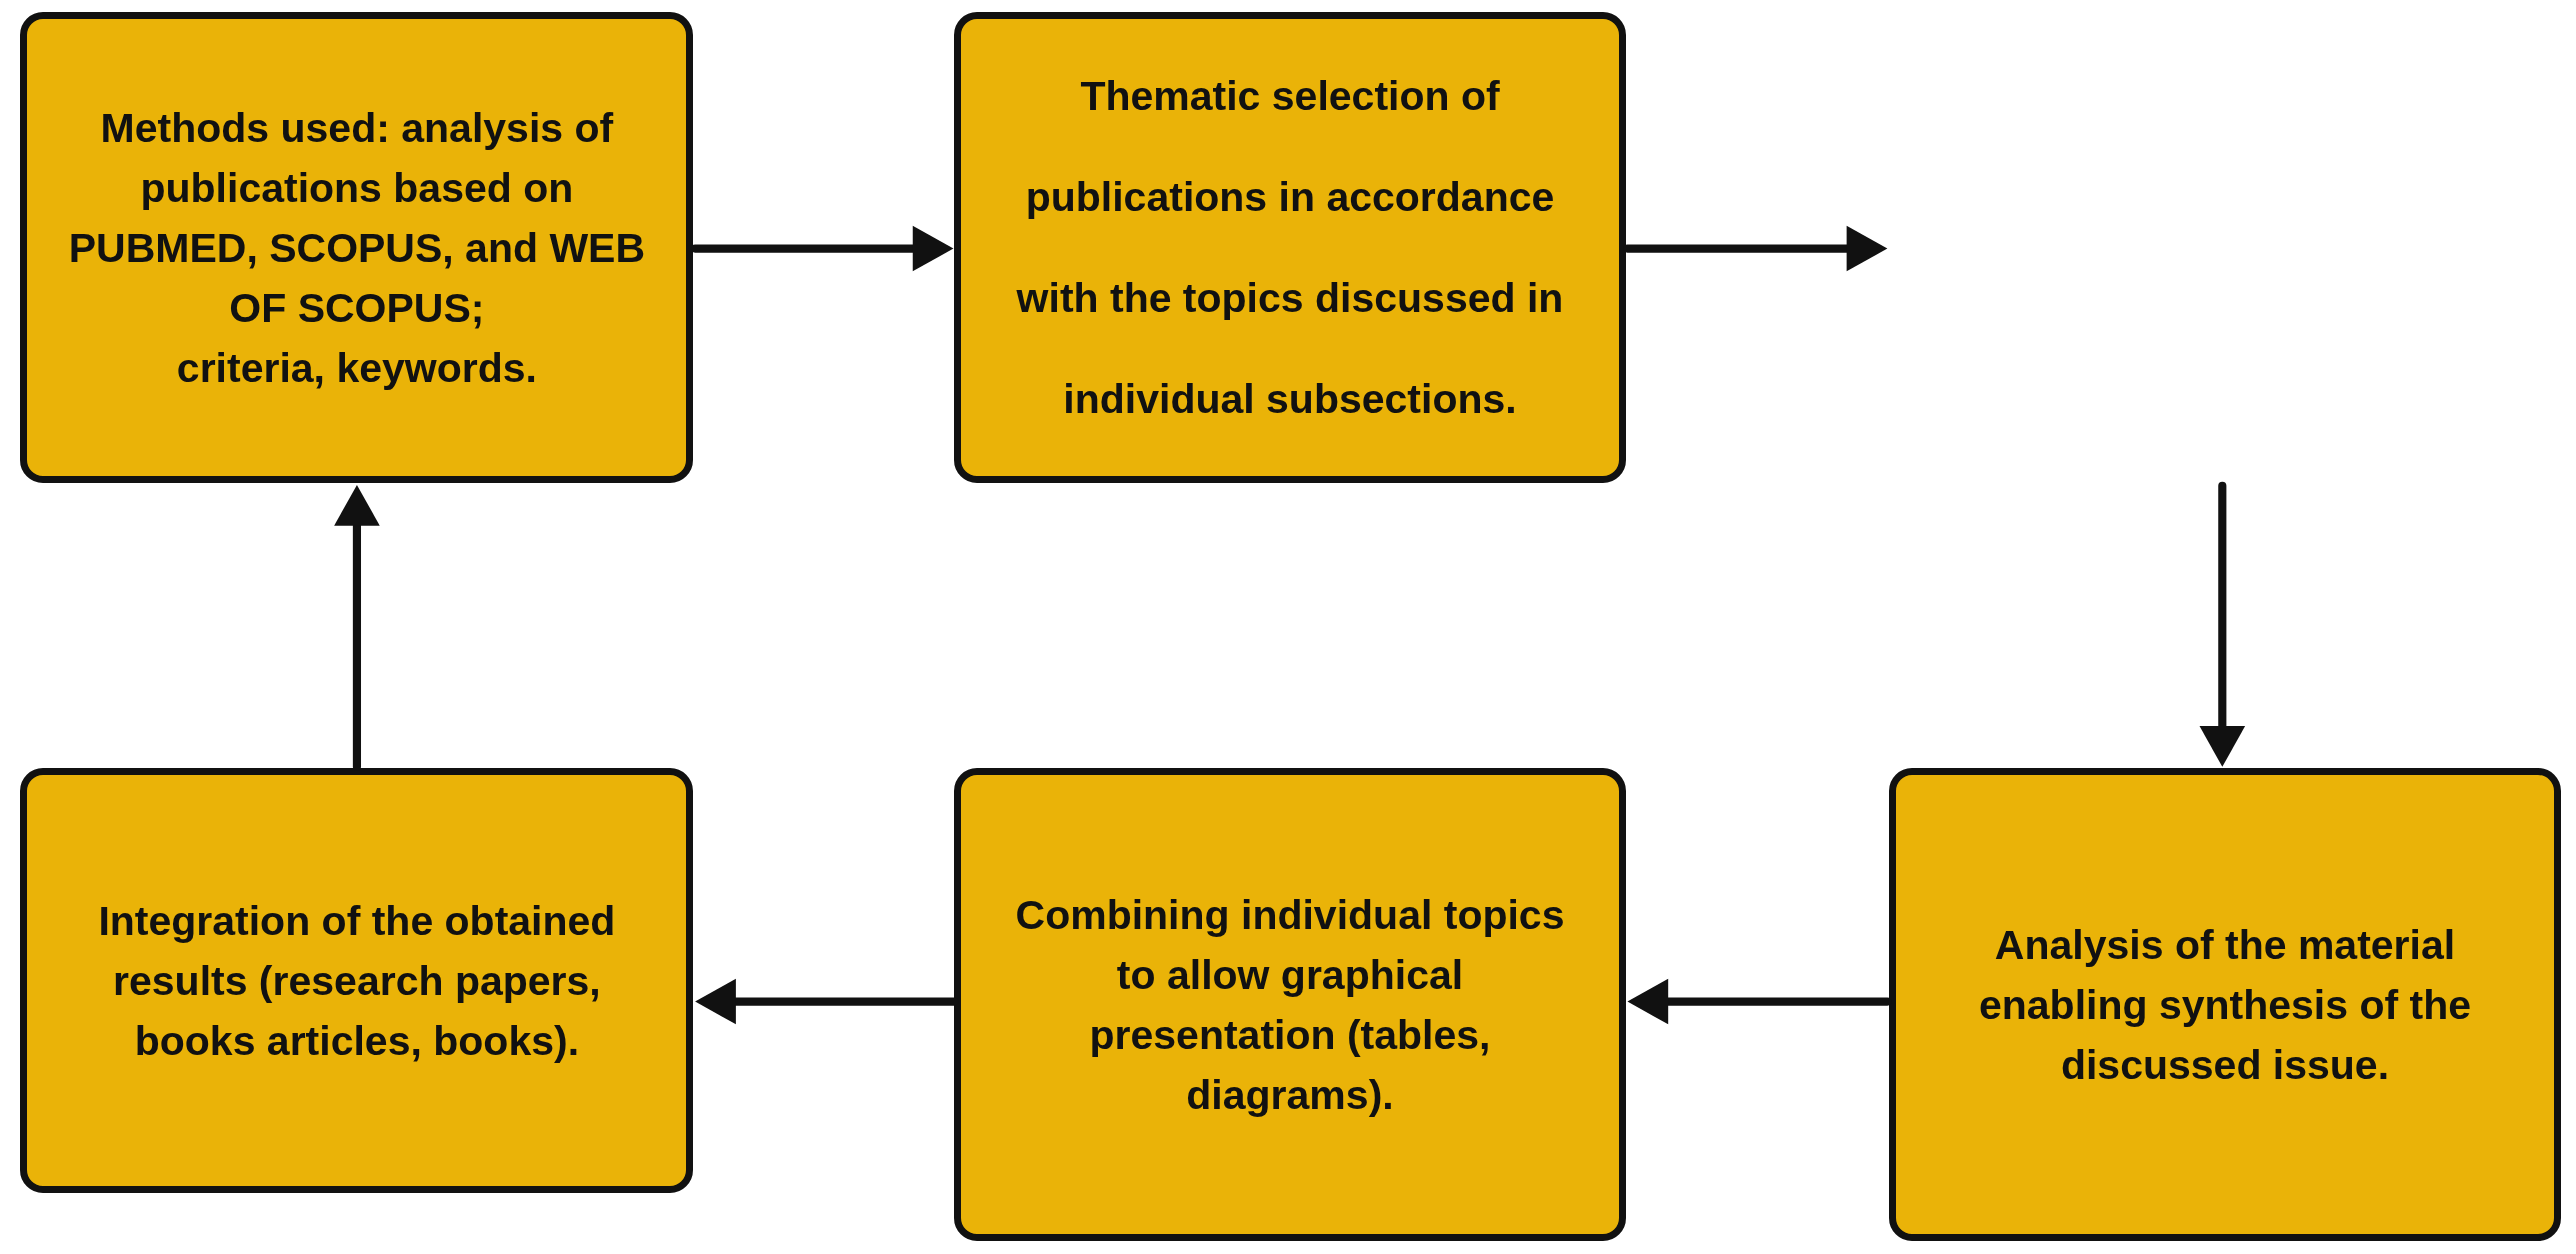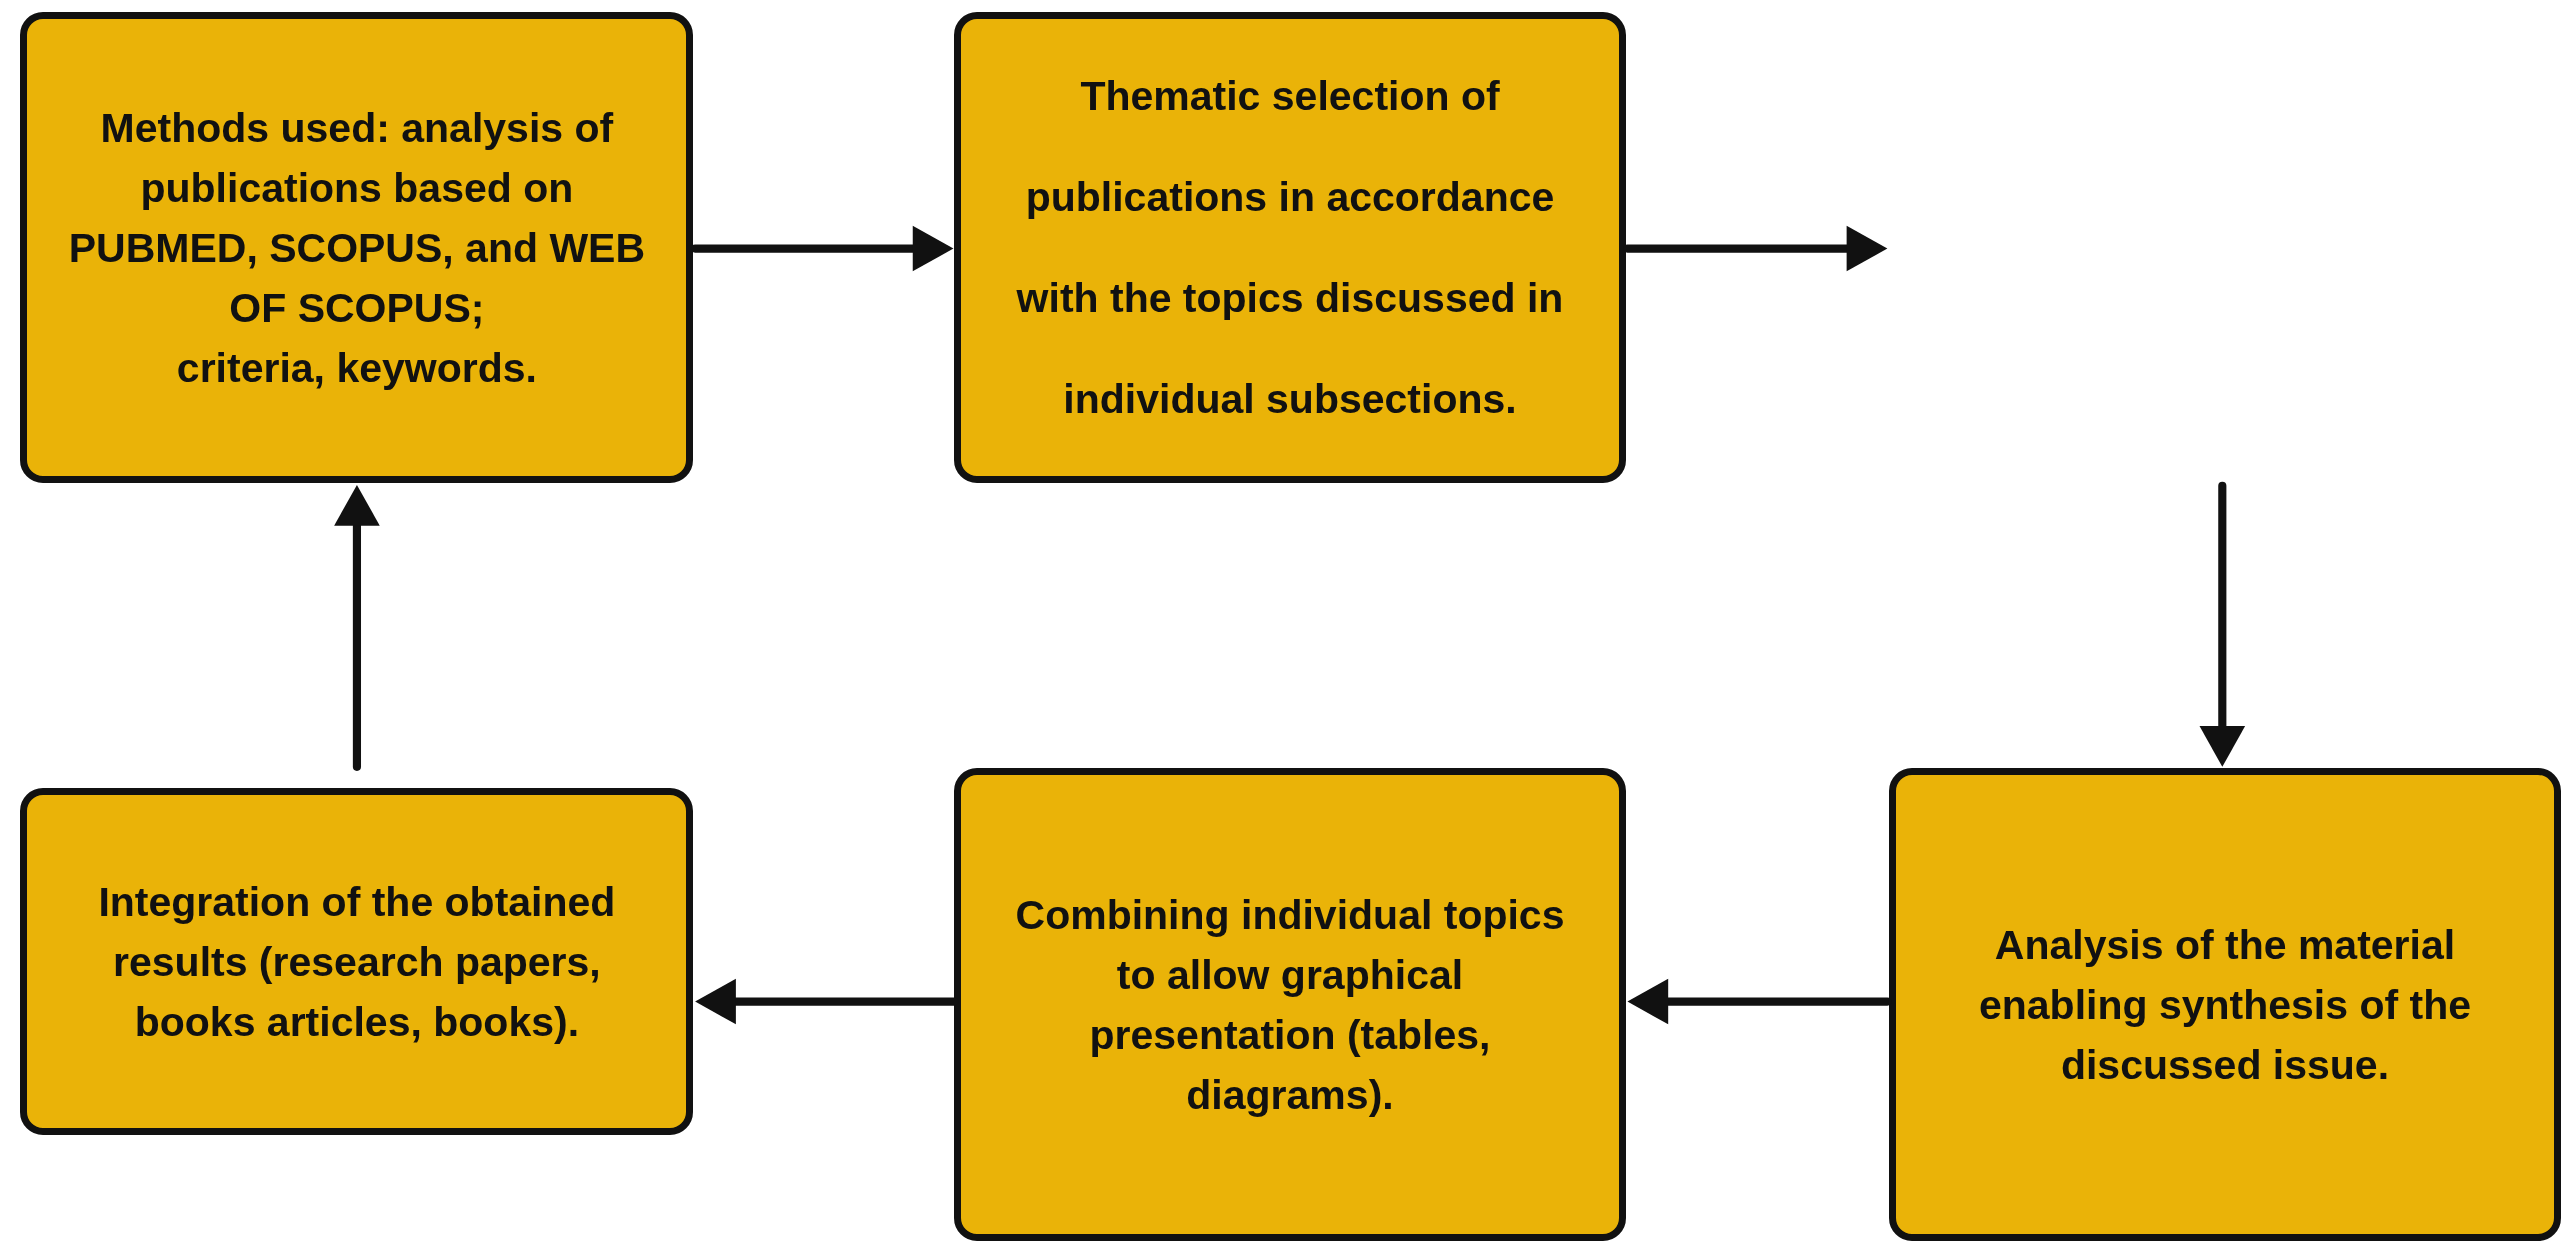--- a/index.html
+++ b/index.html
@@ -30,21 +30,21 @@
     font-weight: 700;
     font-size: 41px;
     line-height: 60px;
   }
   .flow-box .line {
     white-space: nowrap;
   }
   .box-1 { left: 20.4px;   top: 12.2px;  width: 673px; height: 471px; }
   .box-2 { left: 954px; top: 12.2px;  width: 672px; height: 471px; gap: 41px; }
   .box-3 { left: 1889px; top: 12.2px;  width: 672px; height: 471px; }
-  .box-4 { left: 20.4px;   top: 788px; width: 673px; height: 347px; }
+  .box-4 { left: 20.4px;   top: 768px; width: 673px; height: 425px; }
   .box-5 { left: 954px; top: 768px; width: 672px; height: 473px; }
   .box-6 { left: 1889px; top: 768px; width: 672px; height: 473px; }
   .arrow-layer {
     position: absolute;
     left: 0;
     top: 0;
     width: 2576px;
     height: 1255px;
     pointer-events: none;
   }

